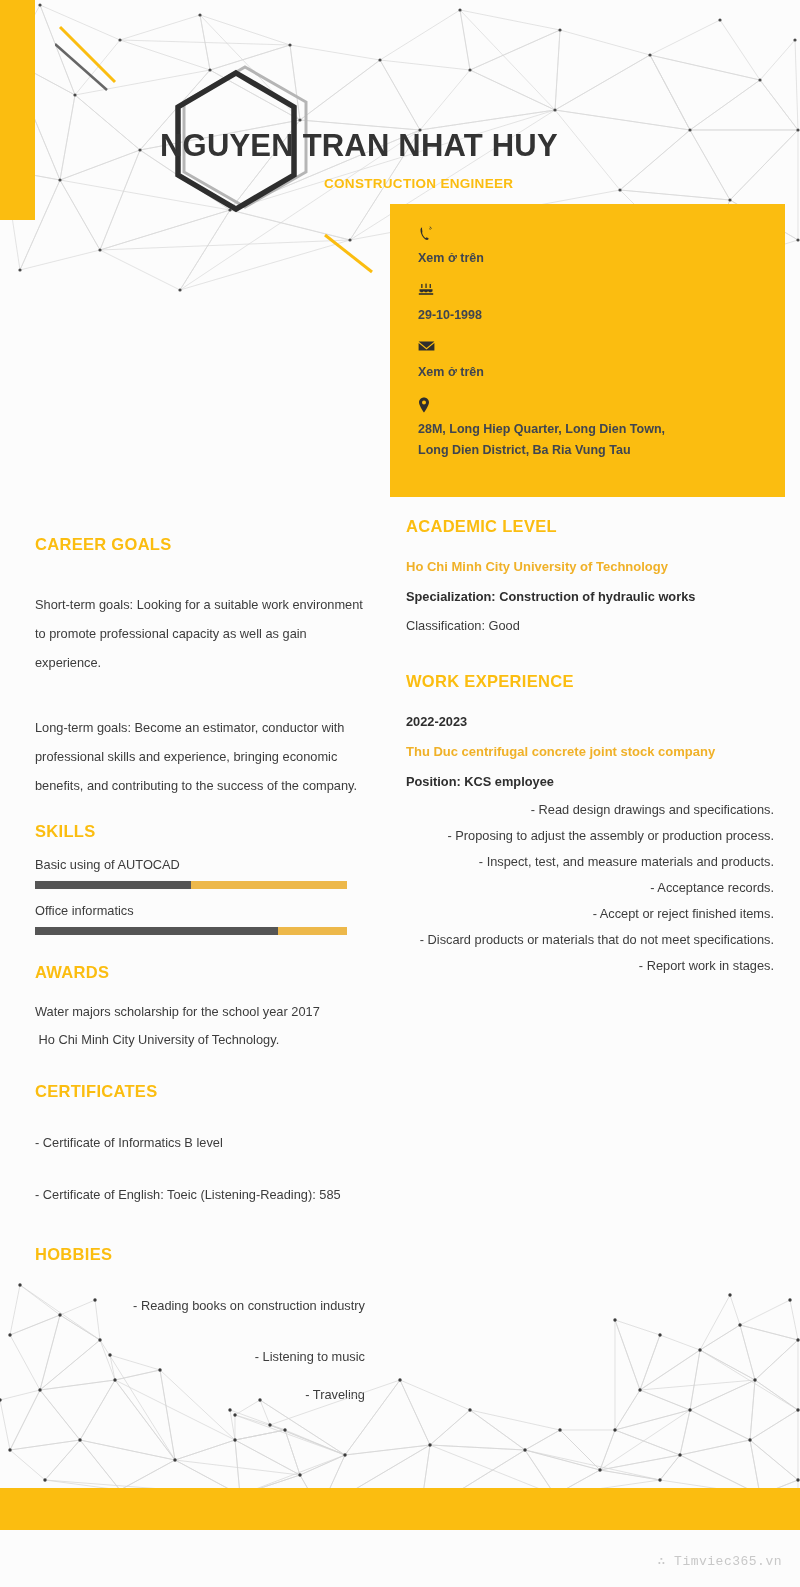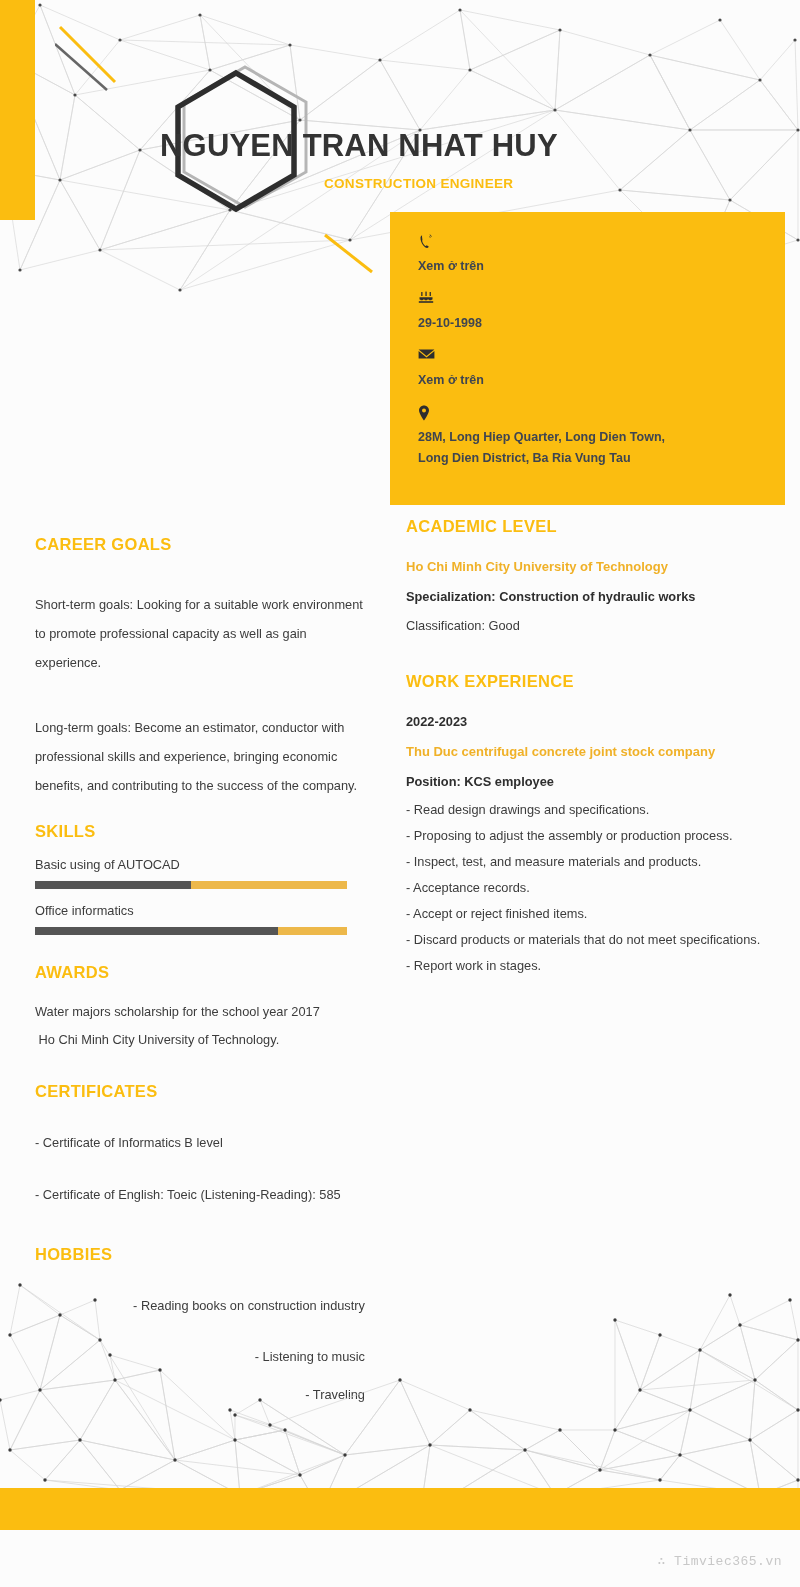--- a/index.html
+++ b/index.html
@@ -58,21 +58,21 @@
     left: 324px; top: 176px;
     font-size: 13.5px;
     font-weight: bold;
     color: #fbbd10;
     letter-spacing: 0.3px;
   }
 
   
   .contact-panel {
     position: absolute;
-    left: 390px; top: 212px;
+    left: 390px; top: 204px;
     width: 395px; height: 293px;
     background: #fbbd10;
     padding: 22px 0 0 28px;
   }
   .contact-item { margin-bottom: 14px; }
   .contact-icon {
     color: #3a3a3a;
     font-size: 15px;
     line-height: 18px;
     height: 20px;
@@ -126,20 +126,21 @@
   }
   .plain {
     font-size: 12.8px;
     color: #3c3c3c;
     line-height: 28px;
   }
   .bullet-line {
     font-size: 12.8px;
     color: #3c3c3c;
     line-height: 26px;
+    text-align: right;
   }
   .hobby-line {
     font-size: 12.8px;
     color: #3c3c3c;
     line-height: 51px;
     text-align: right;
   }
   .hobby-line.last { line-height: 25px; }
   .cert-line {
     font-size: 12.8px;

